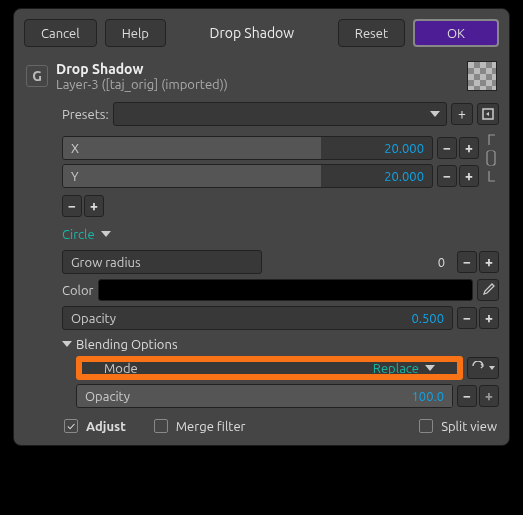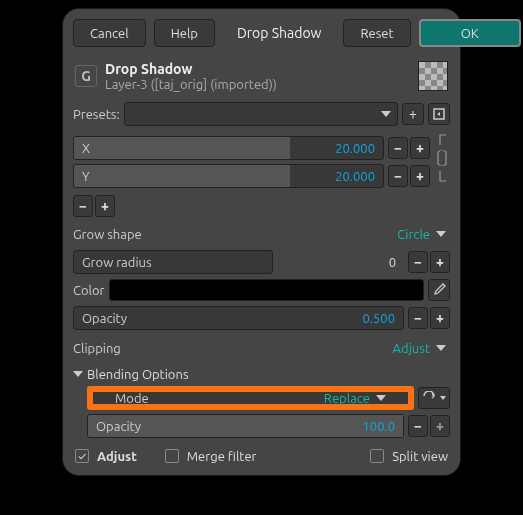--- a/index.html
+++ b/index.html
@@ -1,28 +1,28 @@
 <!DOCTYPE html>
 <html><head>
 <meta charset="utf-8">
 <style>
 * { box-sizing: border-box; margin: 0; padding: 0; font-family: "Segoe UI", "Ubuntu", sans-serif; }
 body { background: #000; width: 523px; height: 515px; overflow: hidden; }
-.window { background: #454545; border: 1px solid #1a1a1a; border-radius: 17px; width: 399px; margin: 8px auto; color: #ddd; font-size: 13px; }
+.window { background: #454545; border: 1px solid #1a1a1a; border-radius: 8px; width: 497px; margin: 8px auto; color: #ddd; font-size: 13px; }
 .titlebar { display: flex; gap: 8px; padding: 10px 10px 8px; align-items: center; }
 .btn { background: #3a3a3a; border: 1px solid #222; border-radius: 4px; padding: 6px 16px; color: #ddd; font-size: 13px; cursor: pointer; }
-.btn-ok { background: #0f766e; border: 2px solid #888; padding: 5px 40px; }
+.btn-ok { background: #4c1d95; border: 2px solid #888; padding: 5px 32px; }
 .tb-title { flex: 0 0 auto; padding: 0 6px; font-size: 14px; color: #eee; }
 .spacer { flex: 1; }
 .header { display: flex; align-items: center; padding: 6px 12px 4px; gap: 8px; }
 .logo { width: 22px; height: 22px; display: flex; align-items: center; justify-content: center; color: #bbb; font-weight: bold; font-size: 14px; border: 1px solid #666; border-radius: 3px; }
 .hdr-txt h2 { font-size: 14px; font-weight: 600; color: #eee; }
 .hdr-txt .sub { font-size: 13px; color: #aaa; }
 .checker { width: 30px; height: 30px; background: repeating-conic-gradient(#888 0 25%, #bbb 0 50%) 0 0/12px 12px; border: 1px solid #222; margin-left: auto; }
-.body { padding: 4px 10px 10px; }
+.body { padding: 4px 10px 10px; margin-left: 38px; }
 .row { display: flex; align-items: center; gap: 4px; margin: 2px 0; min-height: 26px; }
 .label { color: #ccc; flex: 0 0 auto; }
 .combo { flex: 1; background: #383838; border: 1px solid #222; border-radius: 3px; height: 24px; display: flex; align-items: center; padding: 0 6px; justify-content: flex-end; }
 .tri { width: 0; height: 0; border-left: 5px solid transparent; border-right: 5px solid transparent; border-top: 6px solid #ccc; }
 .iconbtn { width: 22px; height: 22px; background: #3a3a3a; border: 1px solid #222; border-radius: 3px; display: flex; align-items: center; justify-content: center; cursor: pointer; font-size: 14px; color: #ddd; }
 .slider { flex: 1; background: #383838; border: 1px solid #222; border-radius: 3px; height: 24px; display: flex; align-items: center; padding: 0 8px; position: relative; }
 .slider .sl-label { flex: 1; color: #ccc; z-index: 1; }
 .slider .sl-val { color: #0ea5e9; z-index: 1; }
 .slider .fill { position: absolute; left: 0; top: 0; bottom: 0; background: #555; border-radius: 2px 0 0 2px; }
 .spin { display: flex; gap: 2px; }
@@ -119,21 +119,20 @@
 
     <div class="row">
       <div class="spin">
         <div class="spinbtn">−</div>
         <div class="spinbtn">+</div>
       </div>
     </div>
 
     <div class="row">
       <div class="selectrow">
-        <span class="sr-label">Grow shape</span>
         <span class="sr-val">Circle</span>
         <div class="tri"></div>
       </div>
     </div>
 
     <div class="row">
       <div class="slider" style="flex:0 0 200px">
         <span class="sl-label">Grow radius</span>
       </div>
       <div style="flex:1;text-align:right;padding-right:8px">0</div>
@@ -157,27 +156,20 @@
       <div class="slider">
         <span class="sl-label">Opacity</span>
         <span class="sl-val">0.500</span>
       </div>
       <div class="spin">
         <div class="spinbtn">−</div>
         <div class="spinbtn">+</div>
       </div>
     </div>
 
-    <div class="row" style="margin-top:4px">
-      <div class="selectrow">
-        <span class="sr-label">Clipping</span>
-        <span class="sr-val">Adjust</span>
-        <div class="tri"></div>
-      </div>
-    </div>
 
     <div class="disclose">
       <div class="arr"></div>
       <span>Blending Options</span>
     </div>
 
     <div class="indent">
       <div class="row">
         <div class="selectrow" style="background:#383838;border:6px solid #f97316;border-radius:3px;padding:0 22px">
           <span class="sr-label">Mode</span>

